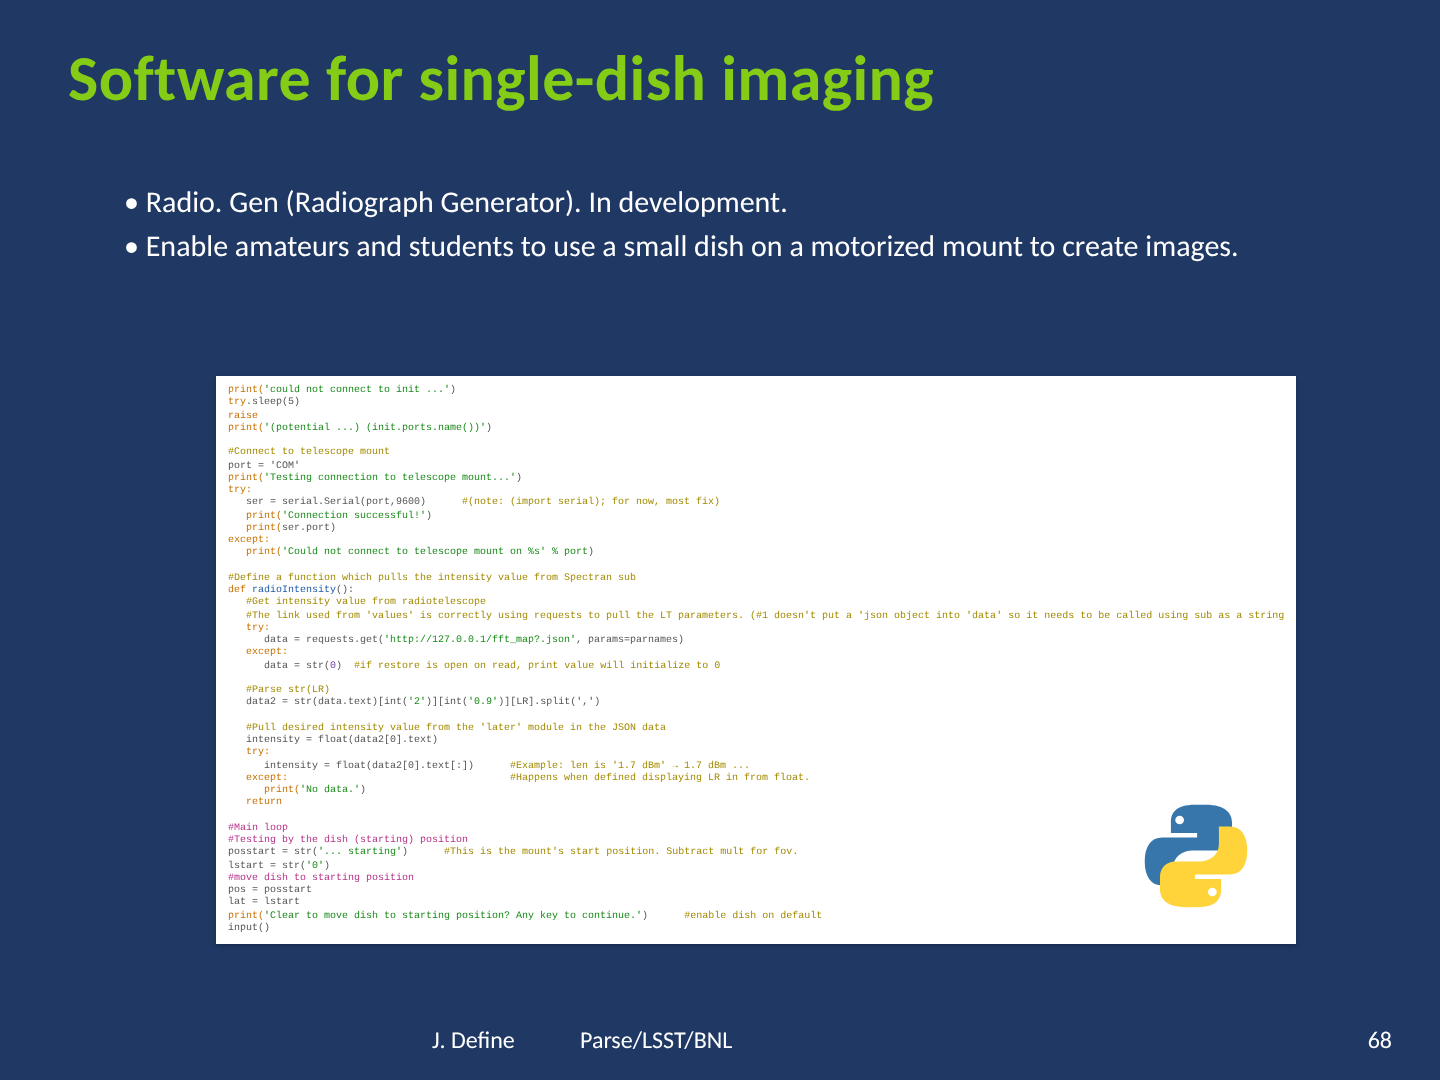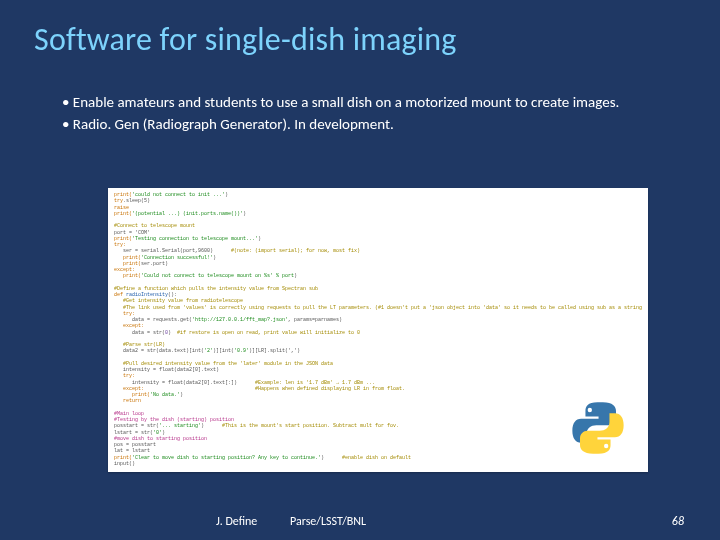--- a/index.html
+++ b/index.html
@@ -7,23 +7,23 @@
   body {
     background: #1f3864;
     font-family: Calibri, "Segoe UI", Arial, sans-serif;
     position: relative;
     overflow: hidden;
   }
   .title {
     position: absolute;
     top: 20px;
     left: 34px;
-    color: #7dd3fc;
+    color: #84cc16;
     font-size: 32px;
-    font-weight: 400;
+    font-weight: 700;
     letter-spacing: 0.2px;
   }
   .bullets {
     position: absolute;
     top: 92px;
     left: 62px;
     right: 40px;
     color: #ffffff;
     font-size: 15px;
     line-height: 1.35;
@@ -63,30 +63,30 @@
   .footer {
     position: absolute;
     bottom: 12px;
     left: 0;
     right: 0;
     color: #ffffff;
     font-size: 12px;
   }
   .footer .author { position: absolute; left: 216px; bottom: 0; }
   .footer .affil  { position: absolute; left: 290px; bottom: 0; }
-  .footer .page   { position: absolute; right: 36px; bottom: 0; font-style: italic; }
+  .footer .page   { position: absolute; right: 24px; bottom: 0; }
 </style>
 </head>
 <body>
 
 <div class="title">Software for single-dish imaging</div>
 
 <div class="bullets">
+  <div class="row">• Radio. Gen (Radiograph Generator). In development.</div>
   <div class="row">• Enable amateurs and students to use a small dish on a motorized mount to create images.</div>
-  <div class="row">• Radio. Gen (Radiograph Generator). In development.</div>
 </div>
 
 <div class="figure">
   <div class="code"><span class="kw-orange">print(</span><span class="kw-green">'could not connect to init ...'</span><span>)</span>
 <span class="kw-orange">try</span><span>.sleep(5)</span>
 <span class="kw-orange">raise</span>
 <span class="kw-orange">print(</span><span class="kw-green">'(potential ...) (init.ports.name())'</span><span>)</span>
 
 <span class="kw-gold">#Connect to telescope mount</span>
 <span>port = 'COM'</span>

